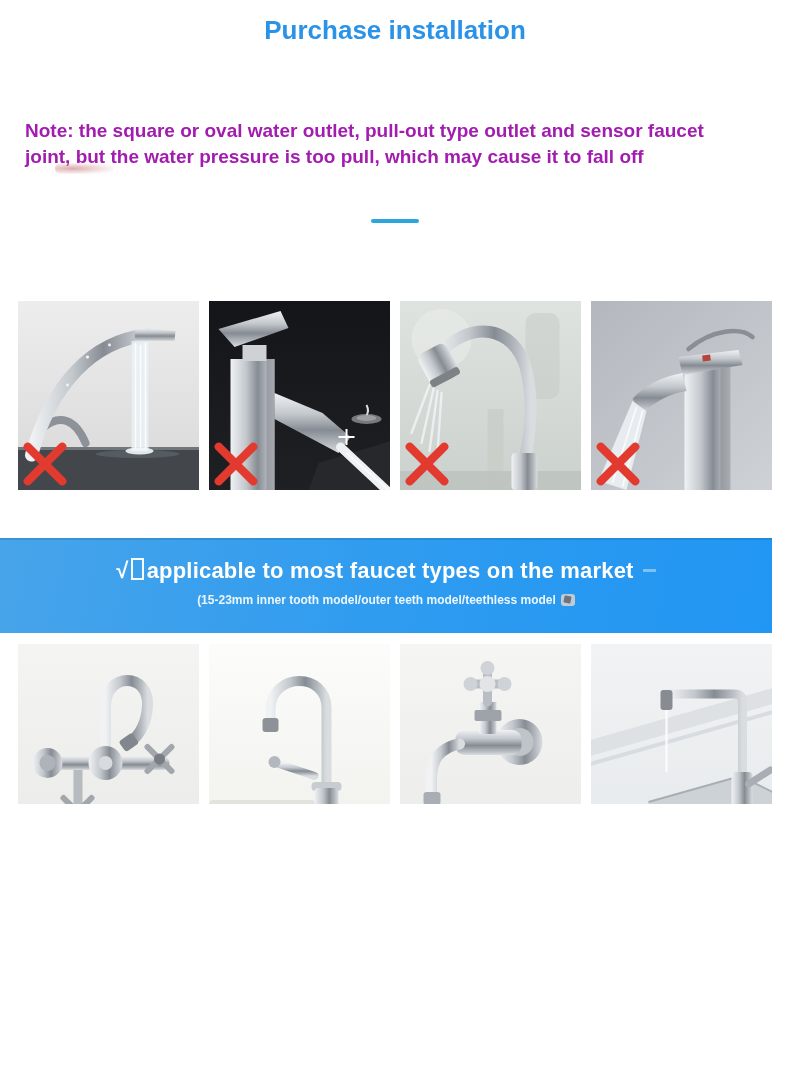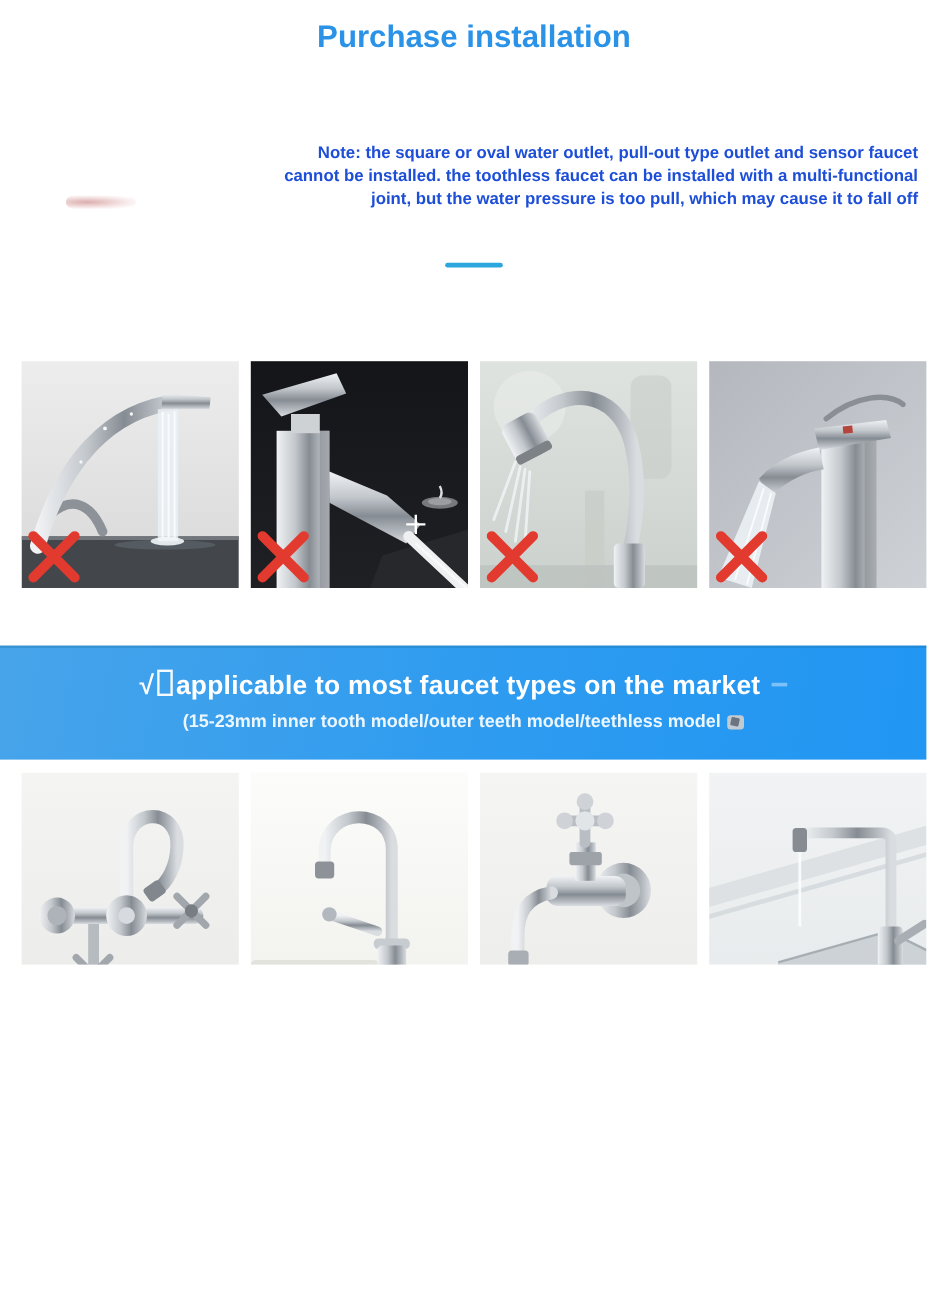--- a/index.html
+++ b/index.html
@@ -6,22 +6,22 @@
   body{font-family:"Liberation Sans",sans-serif;}
   .page{position:relative;width:790px;height:804px;margin:0 auto;background:#fff;overflow:hidden;}
 
   
   .title{position:absolute;top:16px;left:0;right:0;text-align:center;
          color:#2a93e8;font-size:26px;font-weight:700;line-height:1.12;}
   .title div{white-space:nowrap;}
 
   
   .note{position:absolute;top:118px;left:50%;transform:translateX(-50%);
-        width:740px;text-align:right;font-size:14px;font-weight:700;
-        color:#1d4ed8;line-height:1.37;}
+        width:740px;text-align:left;font-size:19px;font-weight:700;
+        color:#a21caf;line-height:1.37;}
   .smudge{position:absolute;left:55px;top:163px;width:58px;height:11px;border-radius:6px;
           background:radial-gradient(ellipse at 30% 50%, rgba(196,120,120,.6), rgba(228,178,178,.25) 60%, rgba(255,255,255,0) 85%);
           filter:blur(.6px);}
 
   .divider{position:absolute;top:219px;left:50%;margin-left:-24px;width:48px;height:4px;
            border-radius:2px;background:#2ba7dd;}
 
   
   .xrow{position:absolute;top:301px;left:18px;right:18px;height:189px;
         display:grid;grid-template-columns:repeat(4,1fr);gap:10px;}
@@ -48,21 +48,21 @@
   
   .banner{position:absolute;top:538px;left:0;right:18px;height:95px;box-sizing:border-box;
           background:linear-gradient(100deg,#47a4ea 0%,#2d9bf0 55%,#2196f3 100%);
           border-top:2px solid rgba(27,112,158,.30);
           text-align:center;color:#ffffff;}
   .banner-title{margin-top:18px;font-size:22px;font-weight:700;letter-spacing:.2px;}
   .tofu{display:inline-block;width:9px;height:18px;border:2px solid rgba(255,255,255,.95);
         vertical-align:-2px;margin:0 3px 0 2px;}
   .wm-dash{display:inline-block;width:13px;height:3px;background:rgba(255,255,255,.40);
            vertical-align:6px;margin-left:9px;}
-  .banner-sub{margin-top:9px;font-size:15px;font-weight:700;color:#ecf6fe;}
+  .banner-sub{margin-top:9px;font-size:12px;font-weight:700;color:#ecf6fe;}
   .emoji-box{display:inline-block;width:14px;height:12px;background:#c2cbd2;border-radius:3px;
              vertical-align:-2px;margin-left:5px;position:relative;}
   .emoji-box::after{content:"";position:absolute;left:3px;top:2px;width:7px;height:7px;
              background:#6b7480;border-radius:1px;transform:rotate(12deg);}
 </style>
 </head>
 <body>
 
 <svg width="0" height="0" style="position:absolute" aria-hidden="true">
   <defs>
@@ -84,21 +84,20 @@
 </svg>
 
 <div class="page">
 
   <div class="title">
     <div>Purchase installation</div>
   </div>
 
   <div class="note">
     <div>Note: the square or oval water outlet, pull-out type outlet and sensor faucet</div>
-    <div>cannot be installed. the toothless faucet can be installed with a multi-functional</div>
     <div>joint, but the water pressure is too pull, which may cause it to fall off</div>
   </div>
   <div class="smudge"></div>
 
   <div class="divider"></div>
 
   <div class="xrow">
 
     <div class="cell bg-a1">
       <svg class="photo" viewBox="0 0 182 189" preserveAspectRatio="xMidYMid slice">

